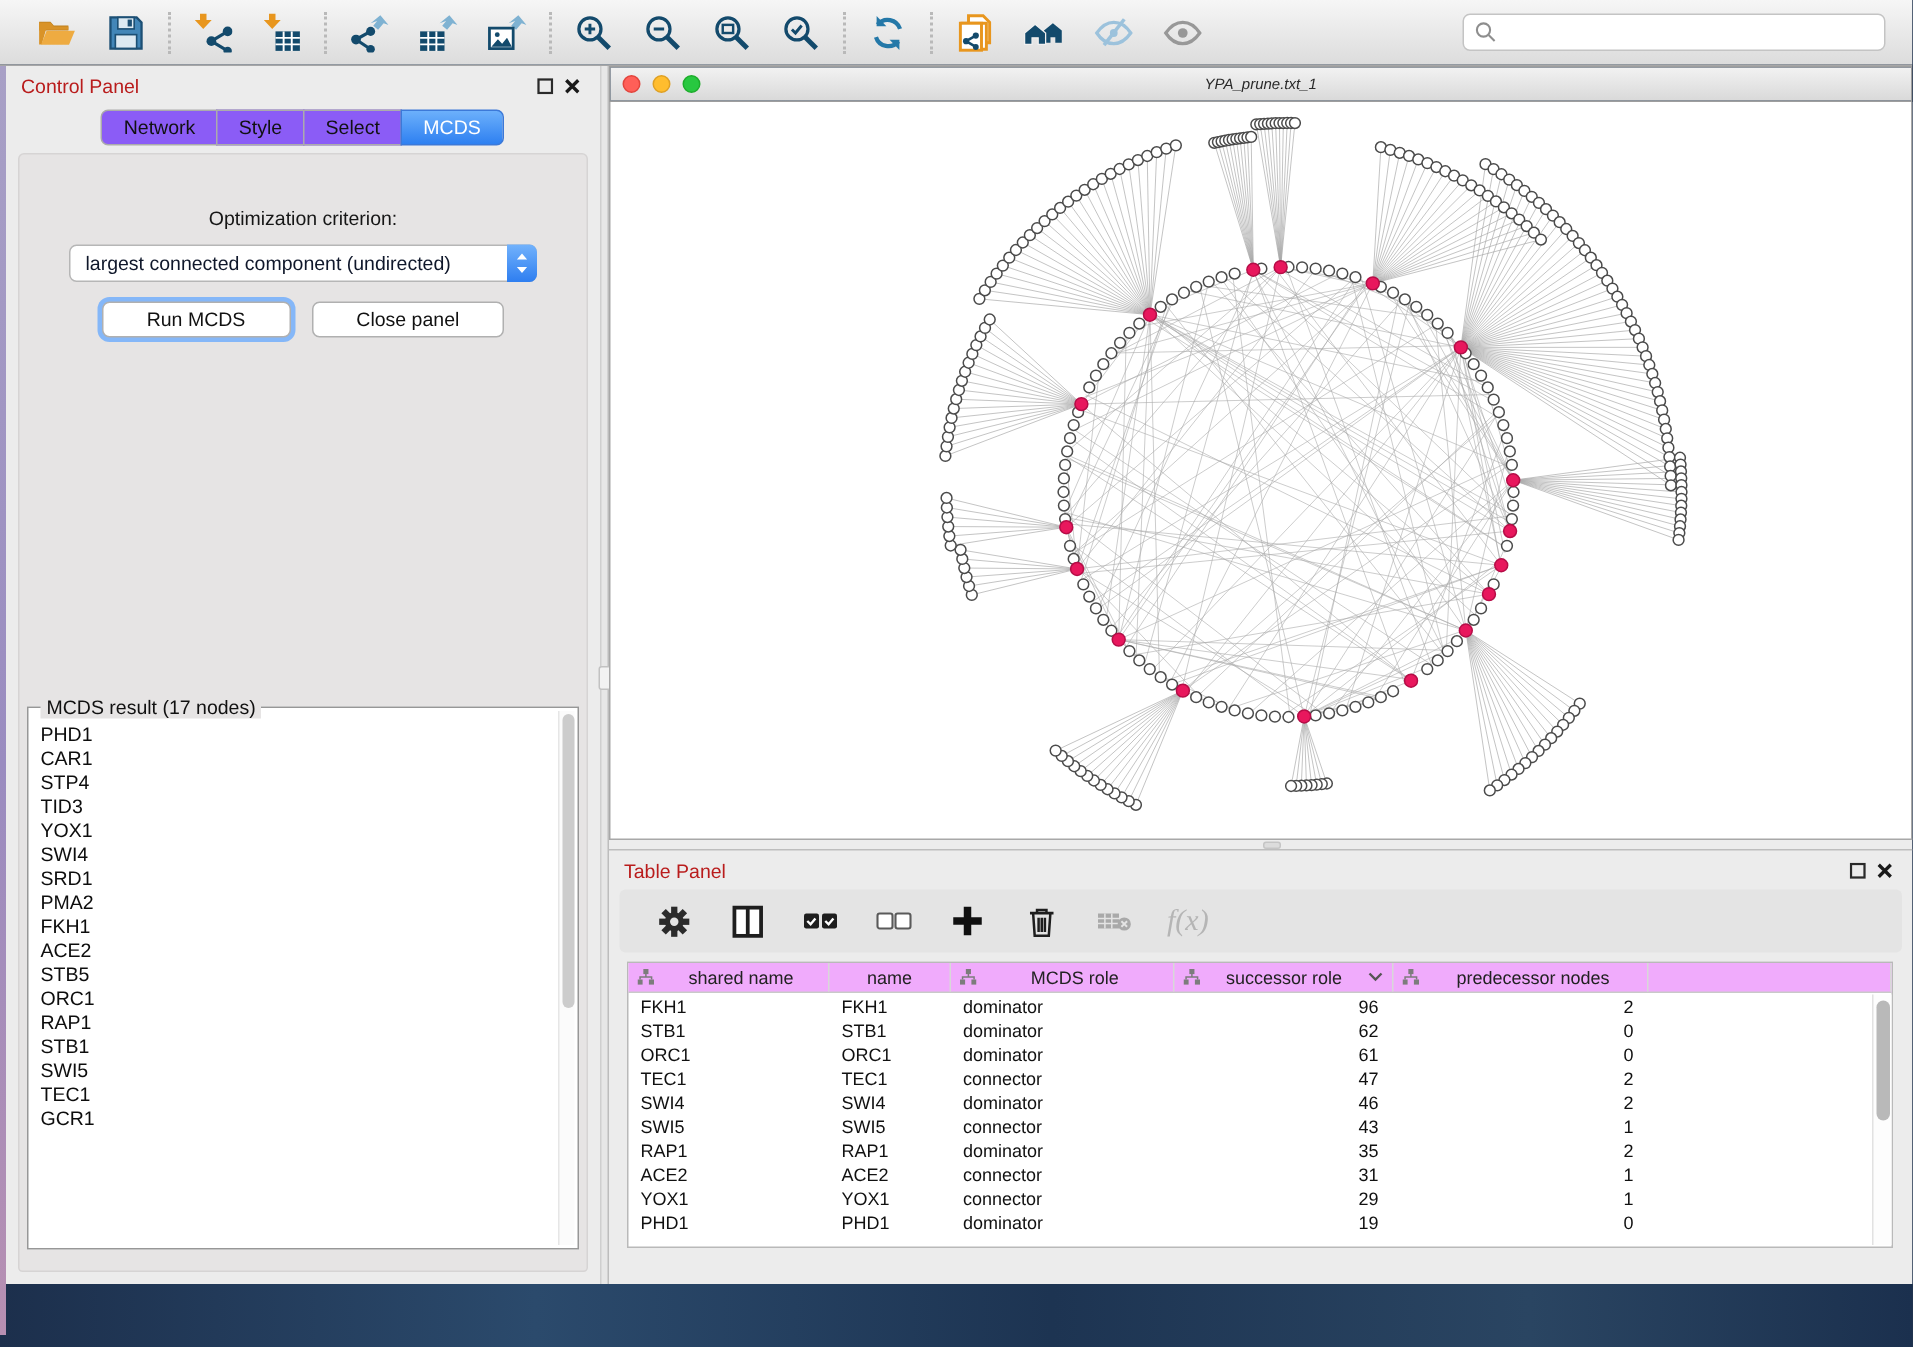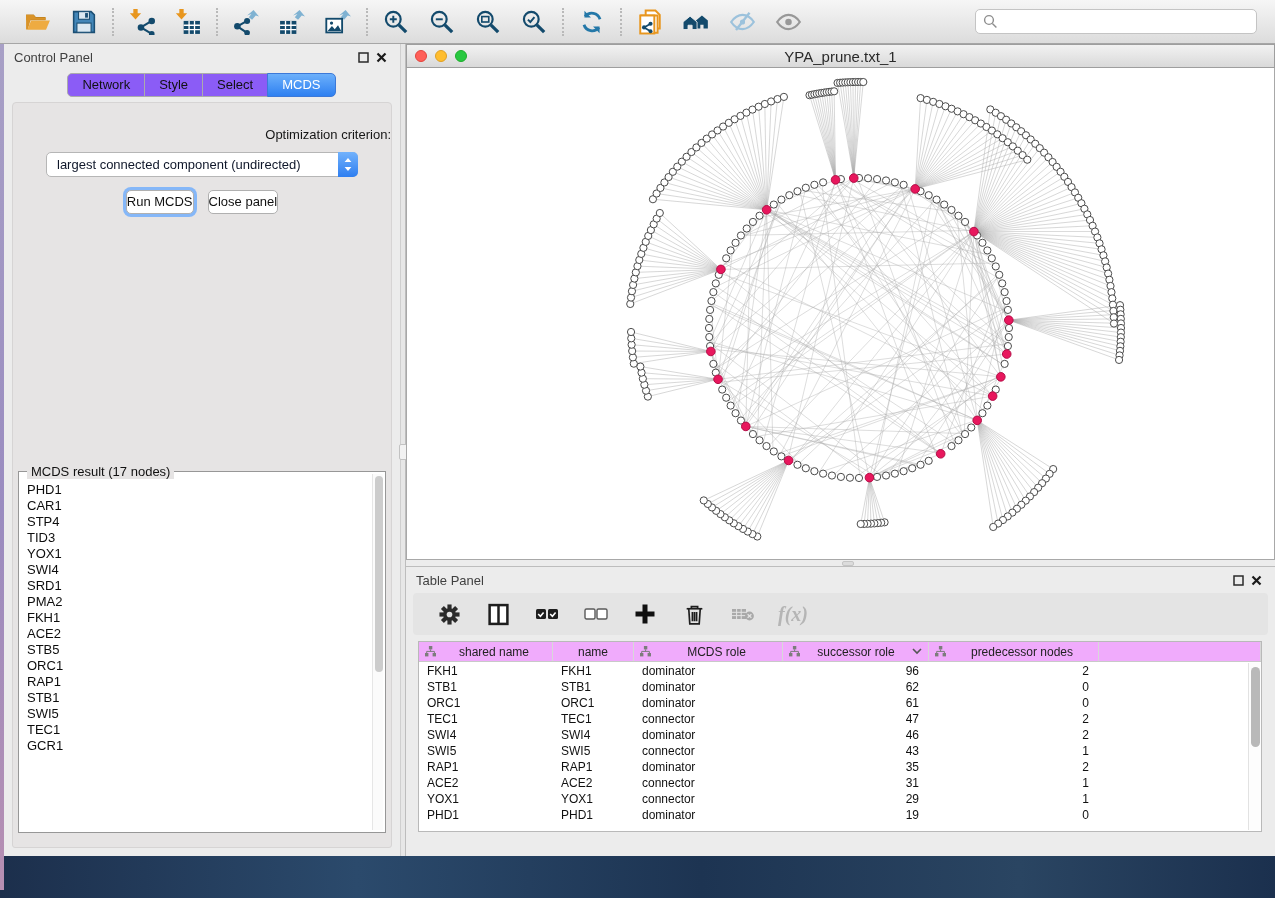--- a/index.html
+++ b/index.html
@@ -10,49 +10,49 @@
   
   #wall-left { position:absolute; left:0; top:44px; width:4px; bottom:8px;
                background:linear-gradient(#a8a0c6,#9a8cc0 55%,#b78fb2); }
 
   
   #toolbar { position:absolute; left:0; top:0; right:0; height:44px;
              background:linear-gradient(#f6f6f6,#dcdcdc); border-bottom:1px solid #a6a6a6;
              display:flex; align-items:center; padding:0 10px; }
   .tgroup { display:flex; align-items:center; gap:18px; padding:0 14px; }
   .tsep { width:0; height:28px; border-left:2px dotted #b9b9b9; }
-  .icon-btn { width:28px; height:28px; display:flex; align-items:center; justify-content:center; cursor:pointer;font-weight:bold; }
+  .icon-btn { width:28px; height:28px; display:flex; align-items:center; justify-content:center; cursor:pointer; }
   .icon-btn svg { display:block; }
   #search-box { margin-left:auto; margin-right:8px; width:282px; height:25px; background:#fff;
                 border:1px solid #c4c4c4; border-radius:5px; display:flex; align-items:center; padding:0 7px; }
   #search-box input { border:none; outline:none; flex:1; font-size:13px; font-family:"Liberation Sans",sans-serif; background:transparent; }
 
   
   #control-panel { position:absolute; left:4px; top:44px; width:396px; bottom:42px; background:#ececec; }
   .panel-head { height:26px; display:flex; align-items:center; padding:0 10px; }
-  .panel-title { font-size:13px; color:#404040;text-align:center; }
+  .panel-title { font-size:13px; color:#b91c1c;text-align:center; }
   .panel-head .spacer { flex:1; }
   .panel-head .mini { width:18px; height:18px; display:flex; align-items:center; justify-content:center; cursor:pointer; }
   .cp-tabs { display:flex; justify-content:center; margin-top:3px; position:relative; z-index:2; }
   .tab { font-size:13px; color:#111; background:#8b5cf6; border:1px solid #ababab; padding:3px 14px 4px;
          margin-left:-1px; cursor:pointer; }
   .tab.first { border-radius:5px 0 0 5px; }
   .tab.last { border-radius:0 5px 5px 0; }
   .tab.active { background:linear-gradient(#6cb0fb,#2e80f1); color:#fff; border-color:#3c79d8; }
   .cp-body { position:absolute; left:8px; right:8px; top:58px; bottom:8px; background:#e6e4e4;
              border:1px solid #d6d4d4; border-radius:4px 4px 3px 3px; }
-  .opt-label { text-align:right; font-size:13px; color:#161616; margin-top:24px; }
+  .opt-label { text-align:center; font-size:13px; color:#161616; margin-top:35px; }
   .select { width:312px; height:25px; margin:10px auto 0; background:#fff; border:1px solid #b6b6b6;
             border-radius:5px; display:flex; align-items:center; padding-left:10px; font-size:13px; color:#0f172a; cursor:pointer; }
   .select .sel-text { flex:1; white-space:nowrap; overflow:hidden; }
   .select .stepper { width:20px; height:25px; margin-right:-1px; border-radius:0 5px 5px 0;
             background:linear-gradient(#72b2fc,#2e7ef0); display:flex; align-items:center; justify-content:center; }
   .btn-row { display:flex; justify-content:center; gap:14px; margin-top:13px; }
   .push-btn { font-size:13px; color:#111; background:#fff; border:1px solid #b0b0b0; border-radius:5px;
-              padding:3px 0 4px; cursor:pointer; font-family:"Liberation Sans",sans-serif; }
+              padding:3px 29px 4px; cursor:pointer; font-family:"Liberation Sans",sans-serif; }
   .push-btn.focus { box-shadow:0 0 0 3px #85b7f8; }
   .result-box { position:absolute; left:5px; right:5px; top:368px; bottom:14px; background:#fff;
                 border:1px solid #979797; }
   .result-legend { position:absolute; top:-8px; left:8px; background:#e6e4e4; padding:0 4px;
                    font-size:13px; color:#111; }
   .result-list { position:absolute; left:0; right:14px; top:6px; bottom:2px; overflow:hidden;
                  padding:4px 0 0 8px; font-size:13px; line-height:16px; color:#0d0d0d; }
   .vscroll { position:absolute; top:2px; bottom:2px; right:2px; width:11px; background:#fbfbfb;
              border-left:1px solid #e6e6e6; }
   .vscroll .thumb { position:absolute; left:1.5px; width:8px; background:#cccccc; border-radius:4px; }
@@ -68,21 +68,21 @@
 
   
   #network-window { position:absolute; left:406px; top:44px; right:0; height:516px; }
   .net-titlebar { height:24px; background:linear-gradient(#f2f2f2,#d9d9d9); border:1px solid #9e9e9e;
                   display:flex; align-items:center; padding:0 8px; position:relative; }
   .traffic { display:flex; gap:8px; }
   .light { width:12px; height:12px; border-radius:50%; }
   .light.red { background:#ff5f58; border:1px solid #e2443c; }
   .light.yellow { background:#ffbd2e; border:1px solid #dfa023; }
   .light.green { background:#28c840; border:1px solid #1dad2b; }
-  .net-title { position:absolute; left:0; right:0; text-align:center; font-size:15px; color:#2a2a2a; }
+  .net-title { position:absolute; left:0; right:0; text-align:center; font-size:10px; color:#2a2a2a;font-style:italic; }
   .net-canvas { position:absolute; left:0; right:0; top:24px; bottom:0; background:#fff;
                 border:1px solid #a8a8a8; border-top:none; overflow:hidden; }
   .net-canvas svg { display:block; }
 
   
   #table-panel { position:absolute; left:406px; right:0; top:566px; bottom:42px; background:#ececec;
                  border-top:1px solid #bdbdbd; }
   .tp-toolbar { position:absolute; left:7px; right:7px; top:26px; height:42px; background:#e4e4e4;
                 border-radius:4px; display:flex; align-items:center; gap:21px; padding-left:22px; }
   .fx { font-family:"Liberation Serif", serif; font-style:italic; font-size:20px; color:#b5b5b5; }

